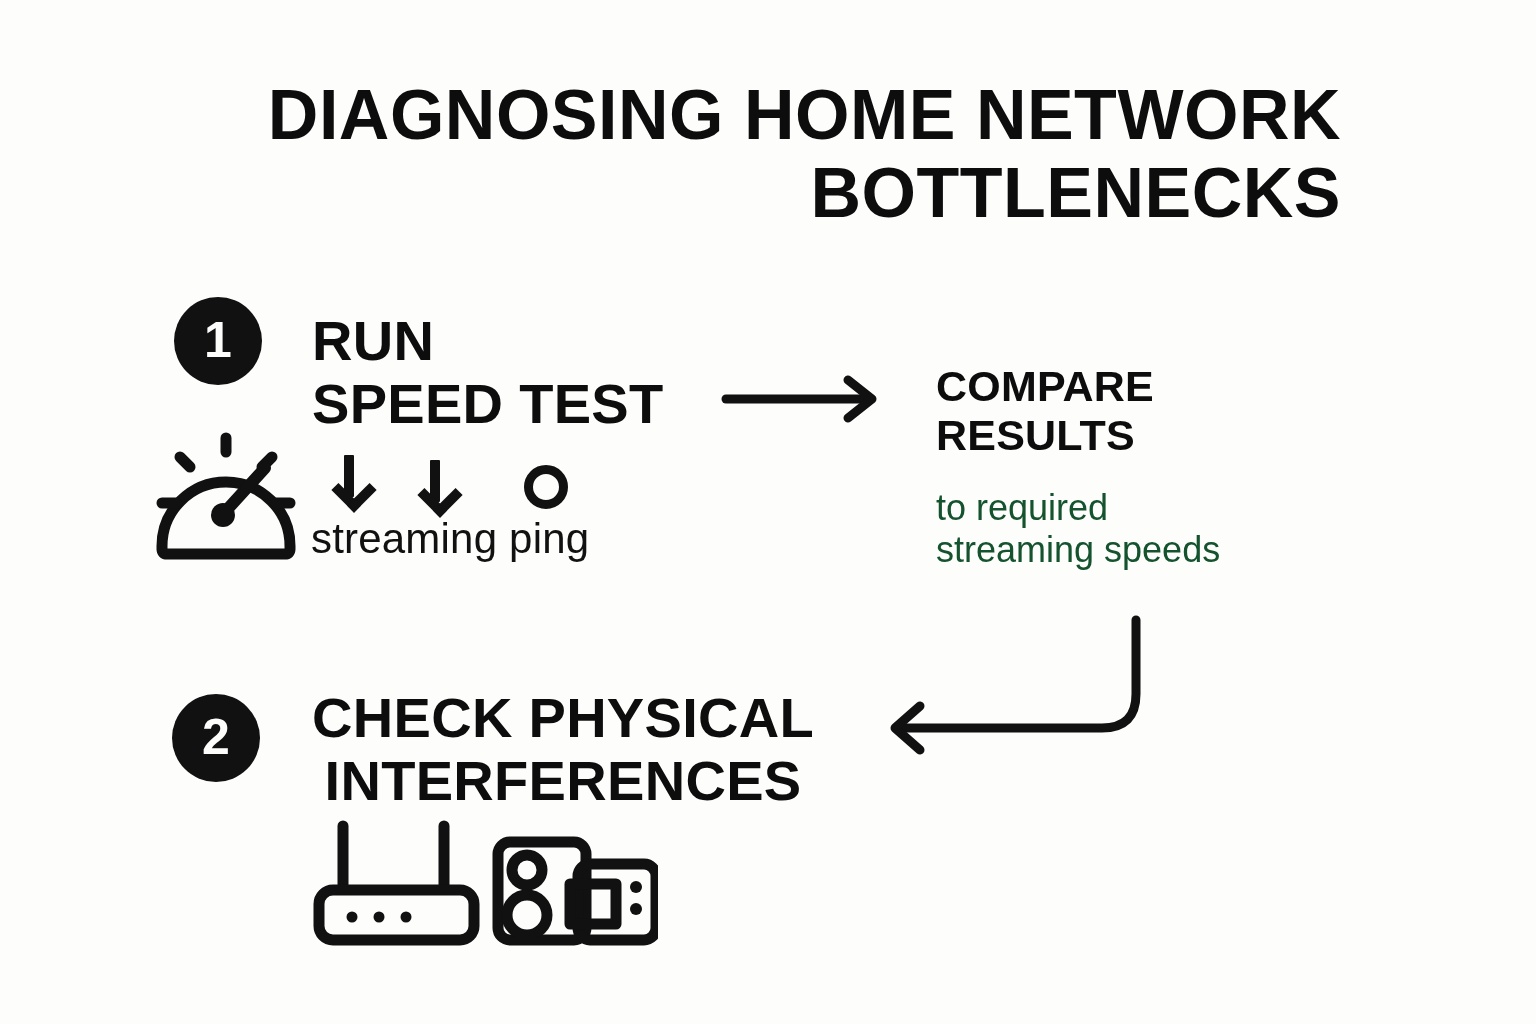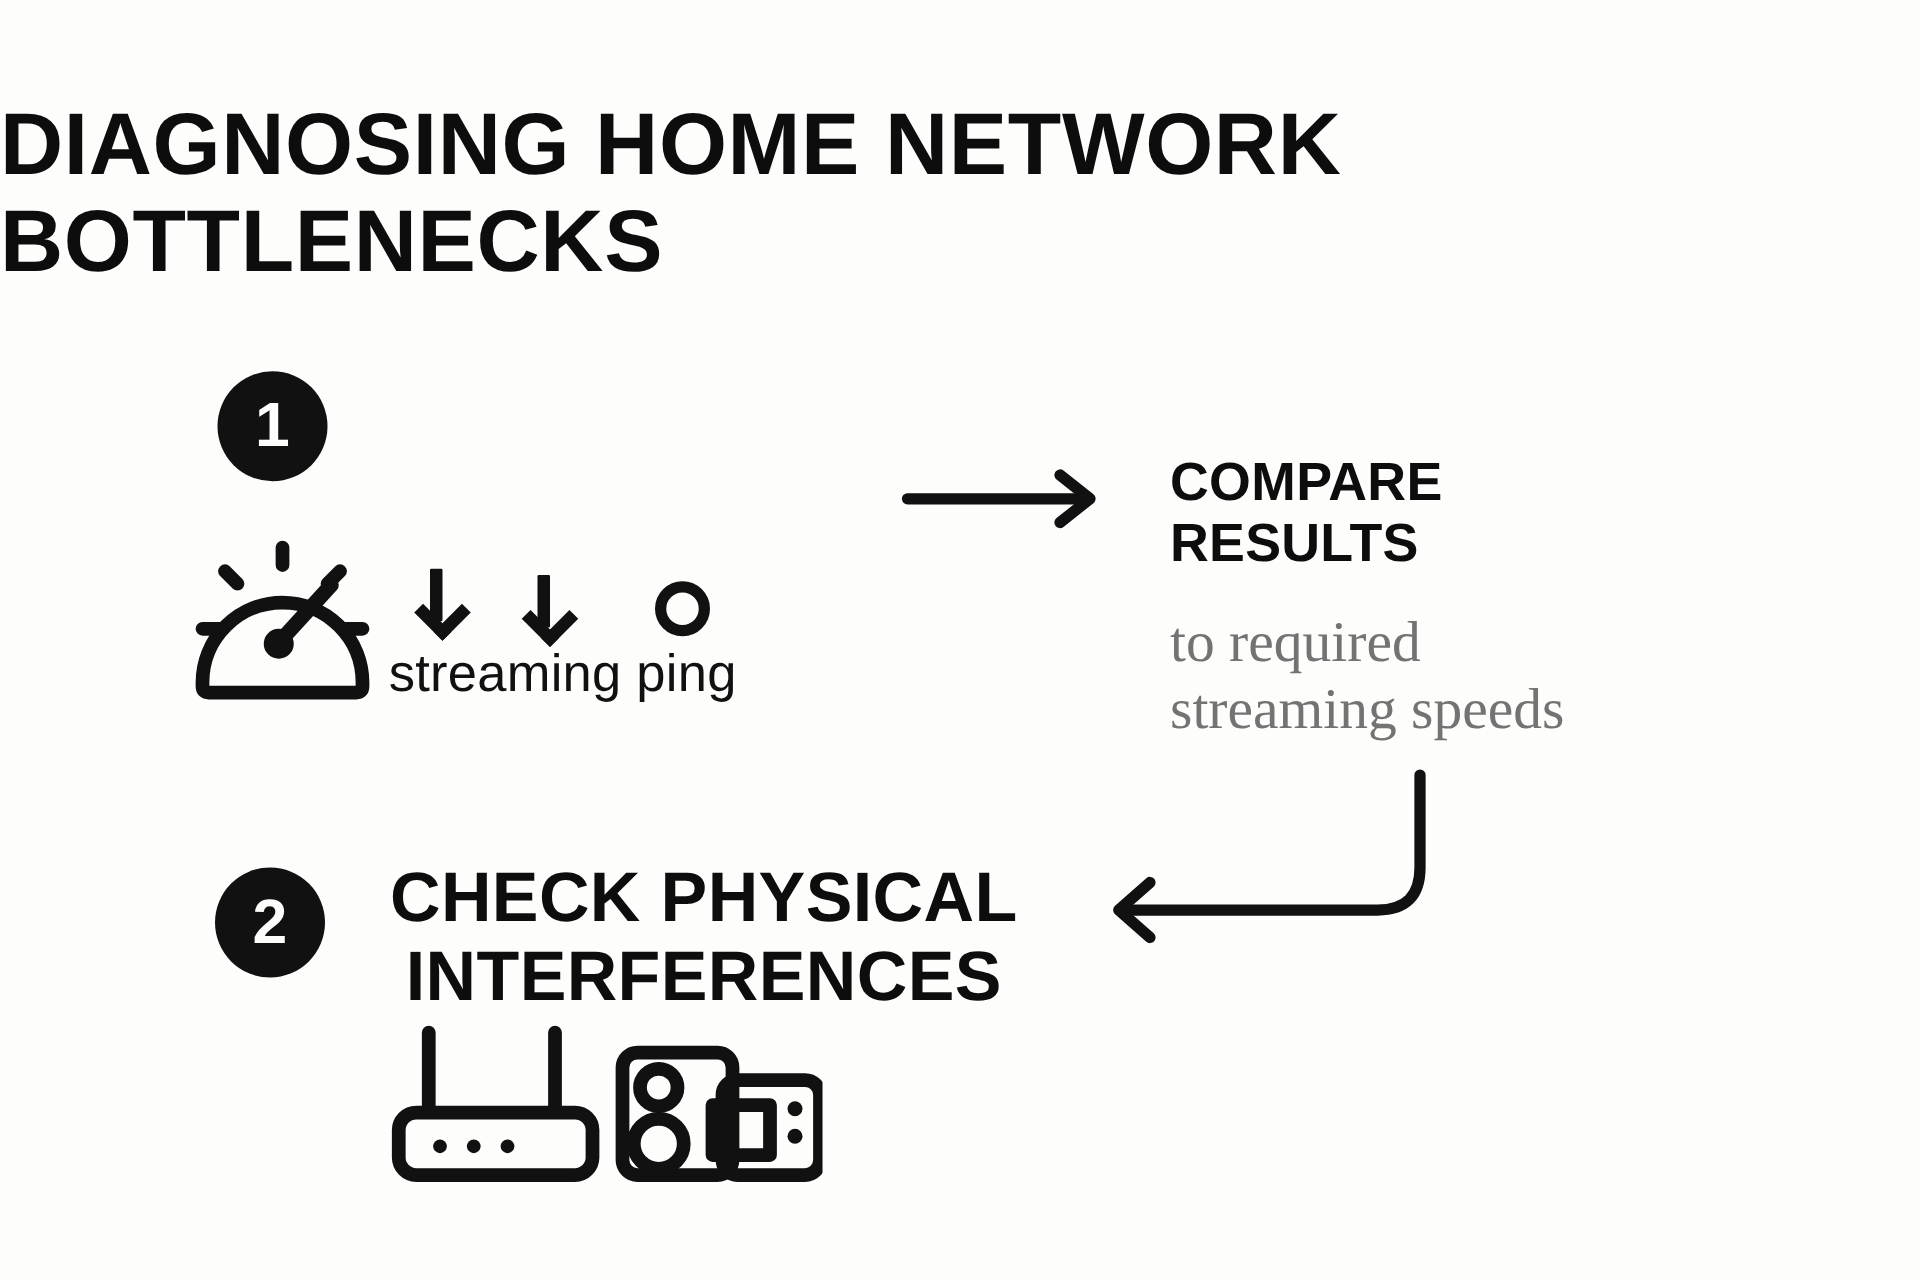--- a/index.html
+++ b/index.html
@@ -20,21 +20,21 @@
     width: 1536px;
     height: 1024px;
   }
   .abs { position: absolute; }
 
   
   #title {
     left: 0;
     top: 76px;
     width: 1341px;
-    text-align: left;
+    text-align: right;
     font-size: 70px;
     font-weight: 700;
     letter-spacing: 0.5px;
     line-height: 1.12;
     color: #0D0D0D;
     white-space: pre-line;
   }
 
   
   .step-badge {
@@ -74,26 +74,25 @@
     font-size: 43px;
     font-weight: 700;
     line-height: 1.13;
     letter-spacing: 0.2px;
     color: #0D0D0D;
     white-space: pre-line;
   }
   #compare-sub {
     left: 936px;
     top: 487px;
-    font-size: 46px;
+    font-size: 36px;
     font-weight: 400;
     line-height: 1.16;
-    color: #737373;
-    white-space: pre-line;
-    font-family: Liberation Serif, serif;
+    color: #14532d;
+    white-space: pre-line;
   }
 
   
   #metric-row {
     left: 313px;
     top: 452px;
     width: 280px;
     height: 62px;
   }
   .metric-arrow {
@@ -141,20 +140,22 @@
 </head>
 <body>
 
 <div id="canvas">
 
   <div class="abs" id="title">DIAGNOSING HOME NETWORK
 BOTTLENECKS</div>
 
   <div class="abs step-badge" id="badge-1">1</div>
 
+  <div class="abs heading" id="heading-1">RUN
+SPEED TEST</div>
 
   <div class="abs" id="gauge-icon">
     <svg width="172" height="150" viewBox="0 0 172 150" aria-hidden="true">
       <g fill="none" stroke="#111111" stroke-width="11" stroke-linecap="round" stroke-linejoin="round">
 
         <path d="M 22 128 A 64 64 0 1 1 150 128 L 150 131 Q 150 136 145 136 L 27 136 Q 22 136 22 131 Z"></path>
 
         <line x1="86" y1="20" x2="86" y2="34"></line>
         <line x1="40" y1="39" x2="50" y2="49"></line>
         <line x1="132" y1="39" x2="122" y2="49"></line>

